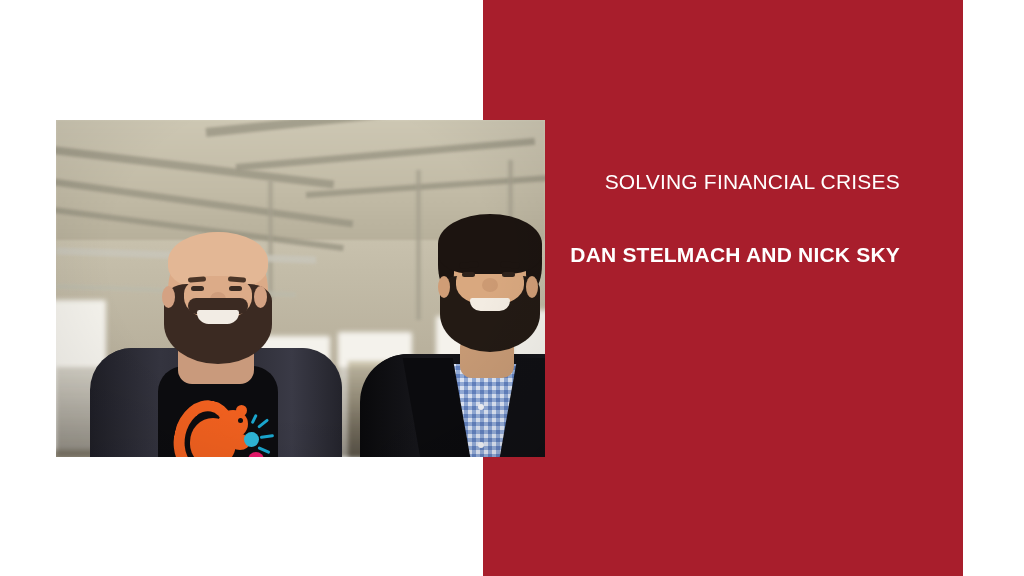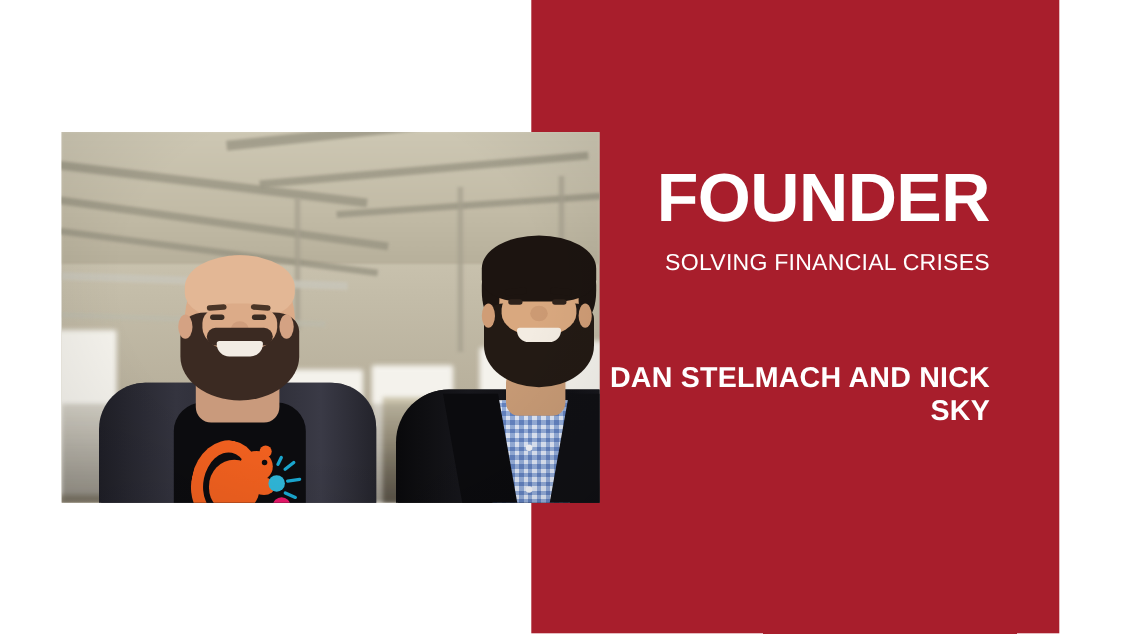--- a/index.html
+++ b/index.html
@@ -31,22 +31,22 @@
   }
   .headline .l1{display:block;}
   .headline .l2{display:block;}
   .subhead{
     margin-top:18px;
     font-size:21px;line-height:1.18;font-weight:normal;
     letter-spacing:0.2px;text-transform:uppercase;
   }
   .subhead span{display:block;}
   .credit{
-    margin-top:76px;
-    font-size:26px;line-height:1.18;font-weight:bold;
+    margin-top:48px;
+    font-size:21px;line-height:1.18;font-weight:bold;
     letter-spacing:0.2px;text-transform:uppercase;
   }
   .credit span{display:block;}
 
   
   .photo{
     position:absolute;left:56px;top:120px;width:489px;height:337px;
     overflow:hidden;background:#b9b4a4;
   }
   .photo-inner{position:absolute;inset:0;}
@@ -370,21 +370,20 @@
 
       </div>
 
       <div class="photo-soft"></div>
     </div>
   </div>
 
   <div class="text-block">
 
     <div class="headline">
-      <span class="l1">FOUNDER</span>
     </div>
 
     <div class="subhead">
       <span>SOLVING FINANCIAL CRISES</span>
     </div>
 
     <div class="credit">
       <span>DAN STELMACH AND NICK SKY</span>
     </div>
 

